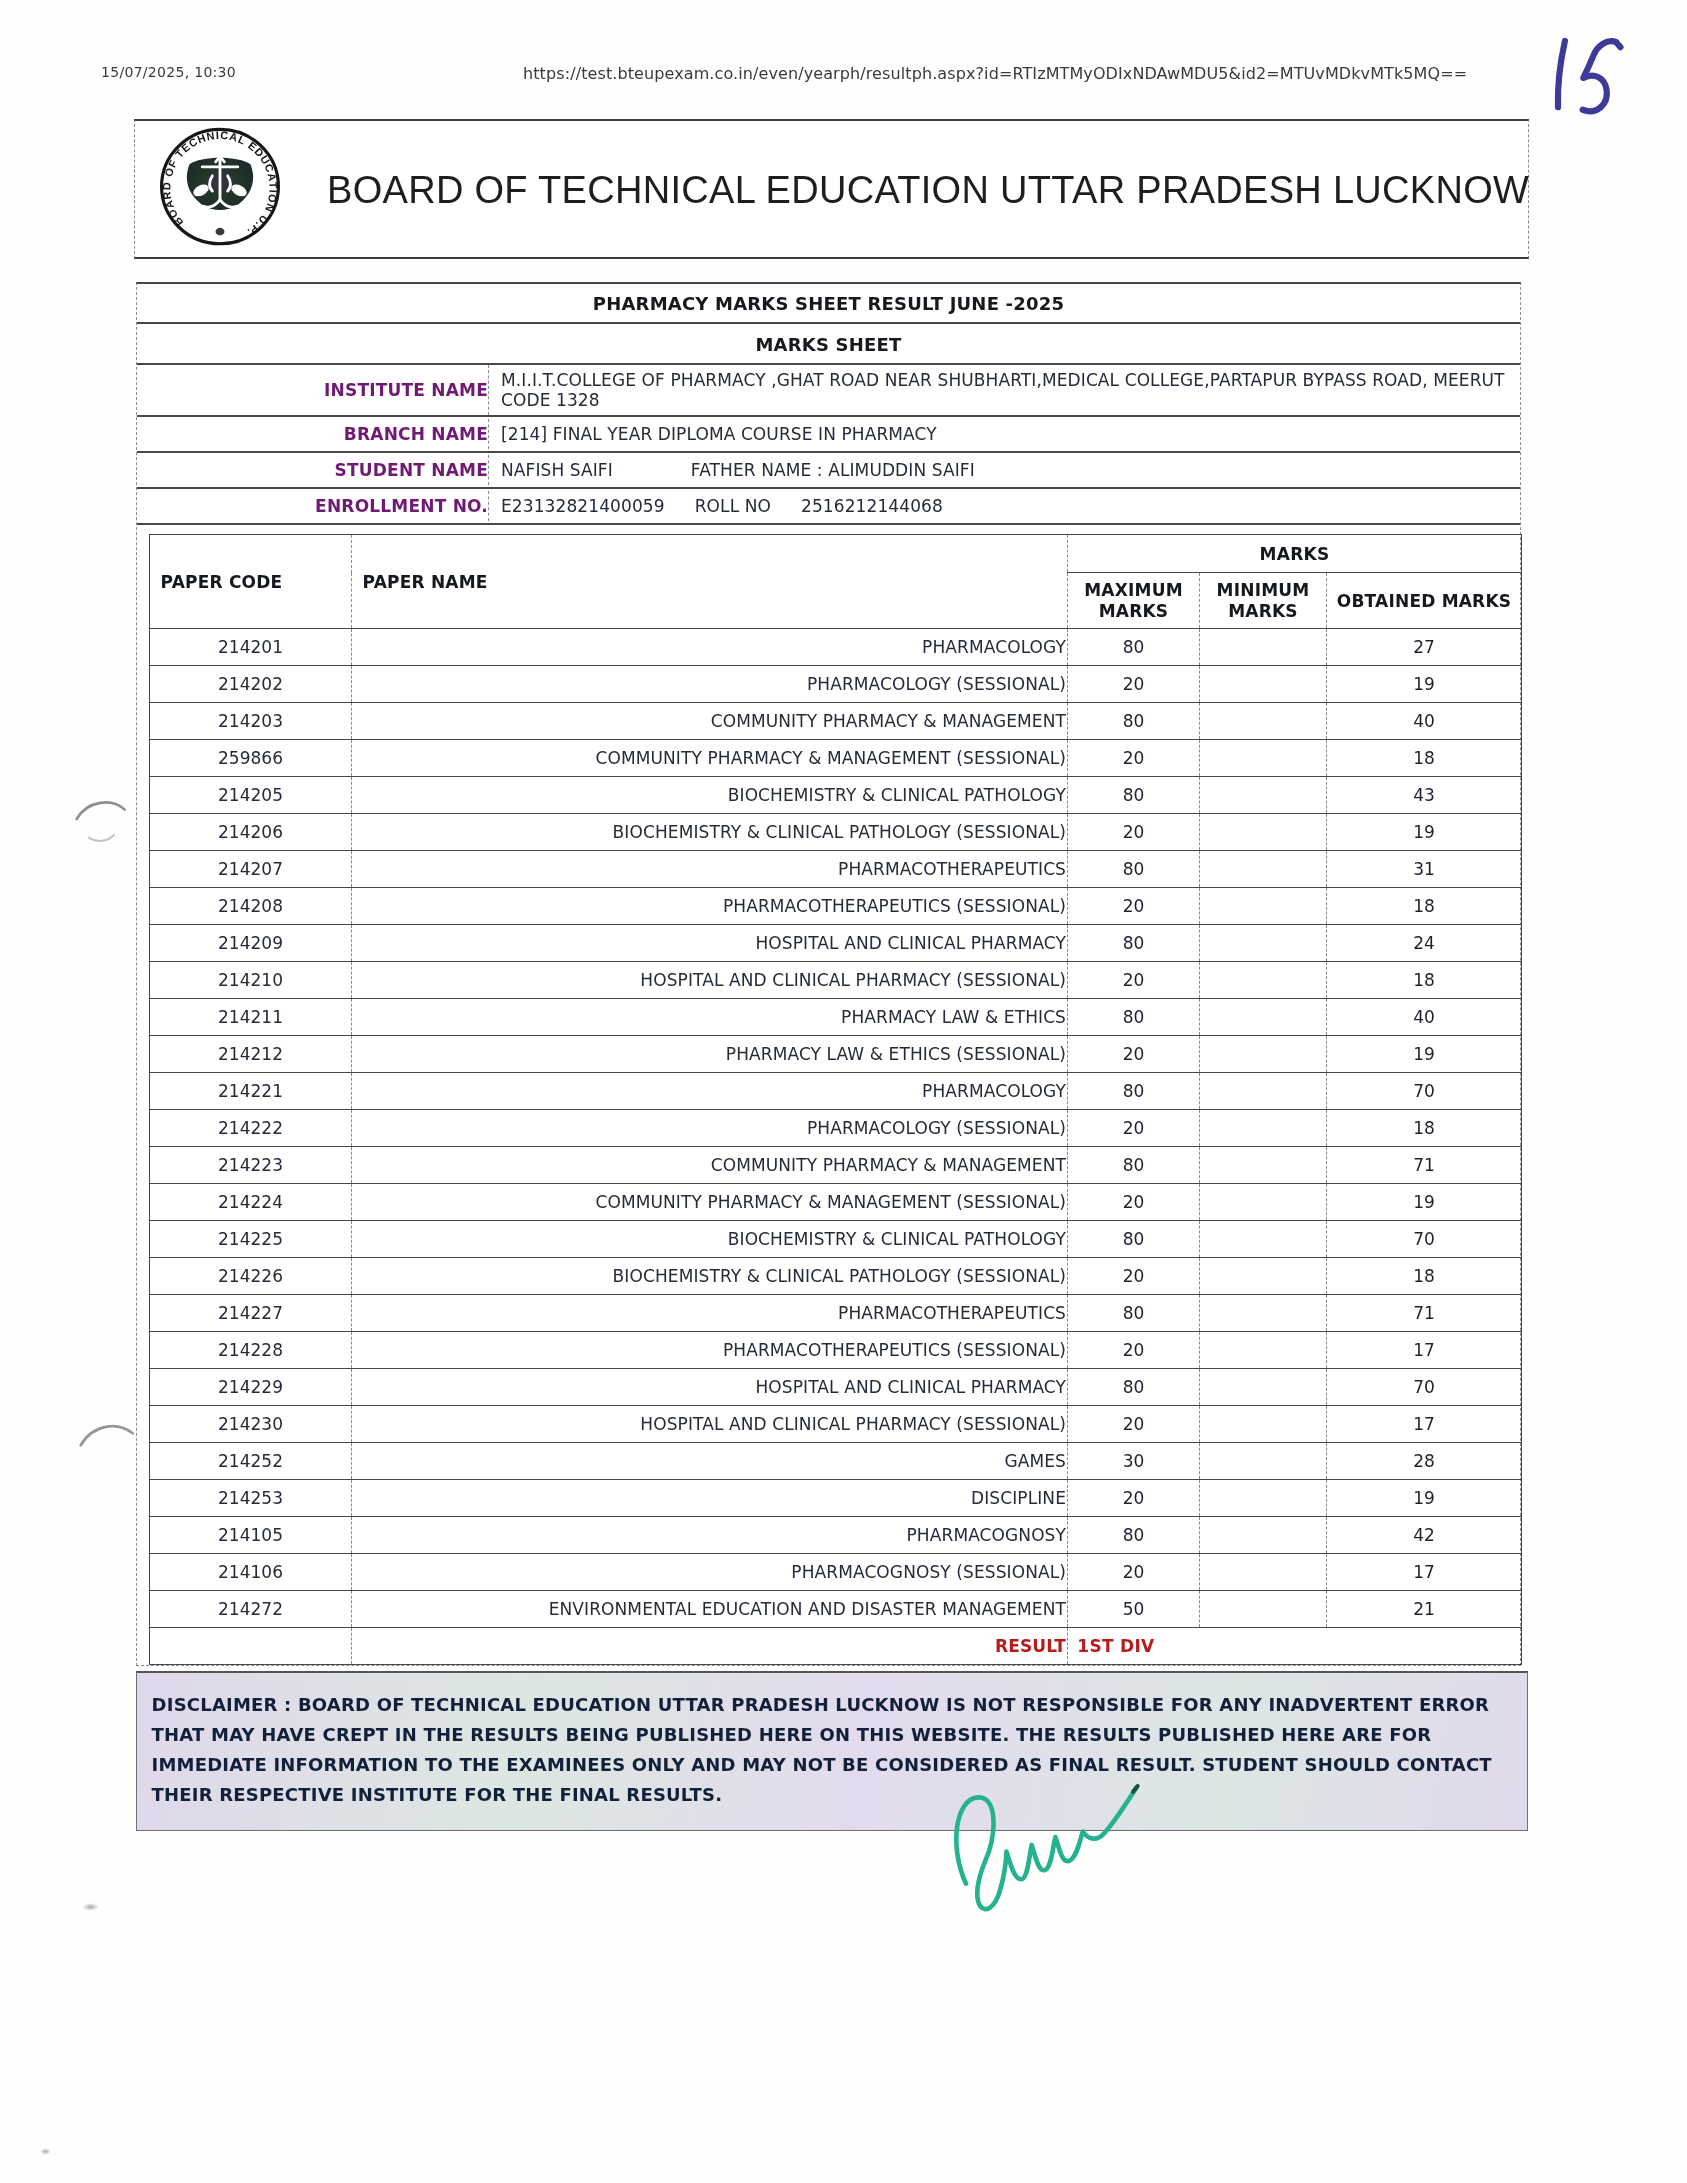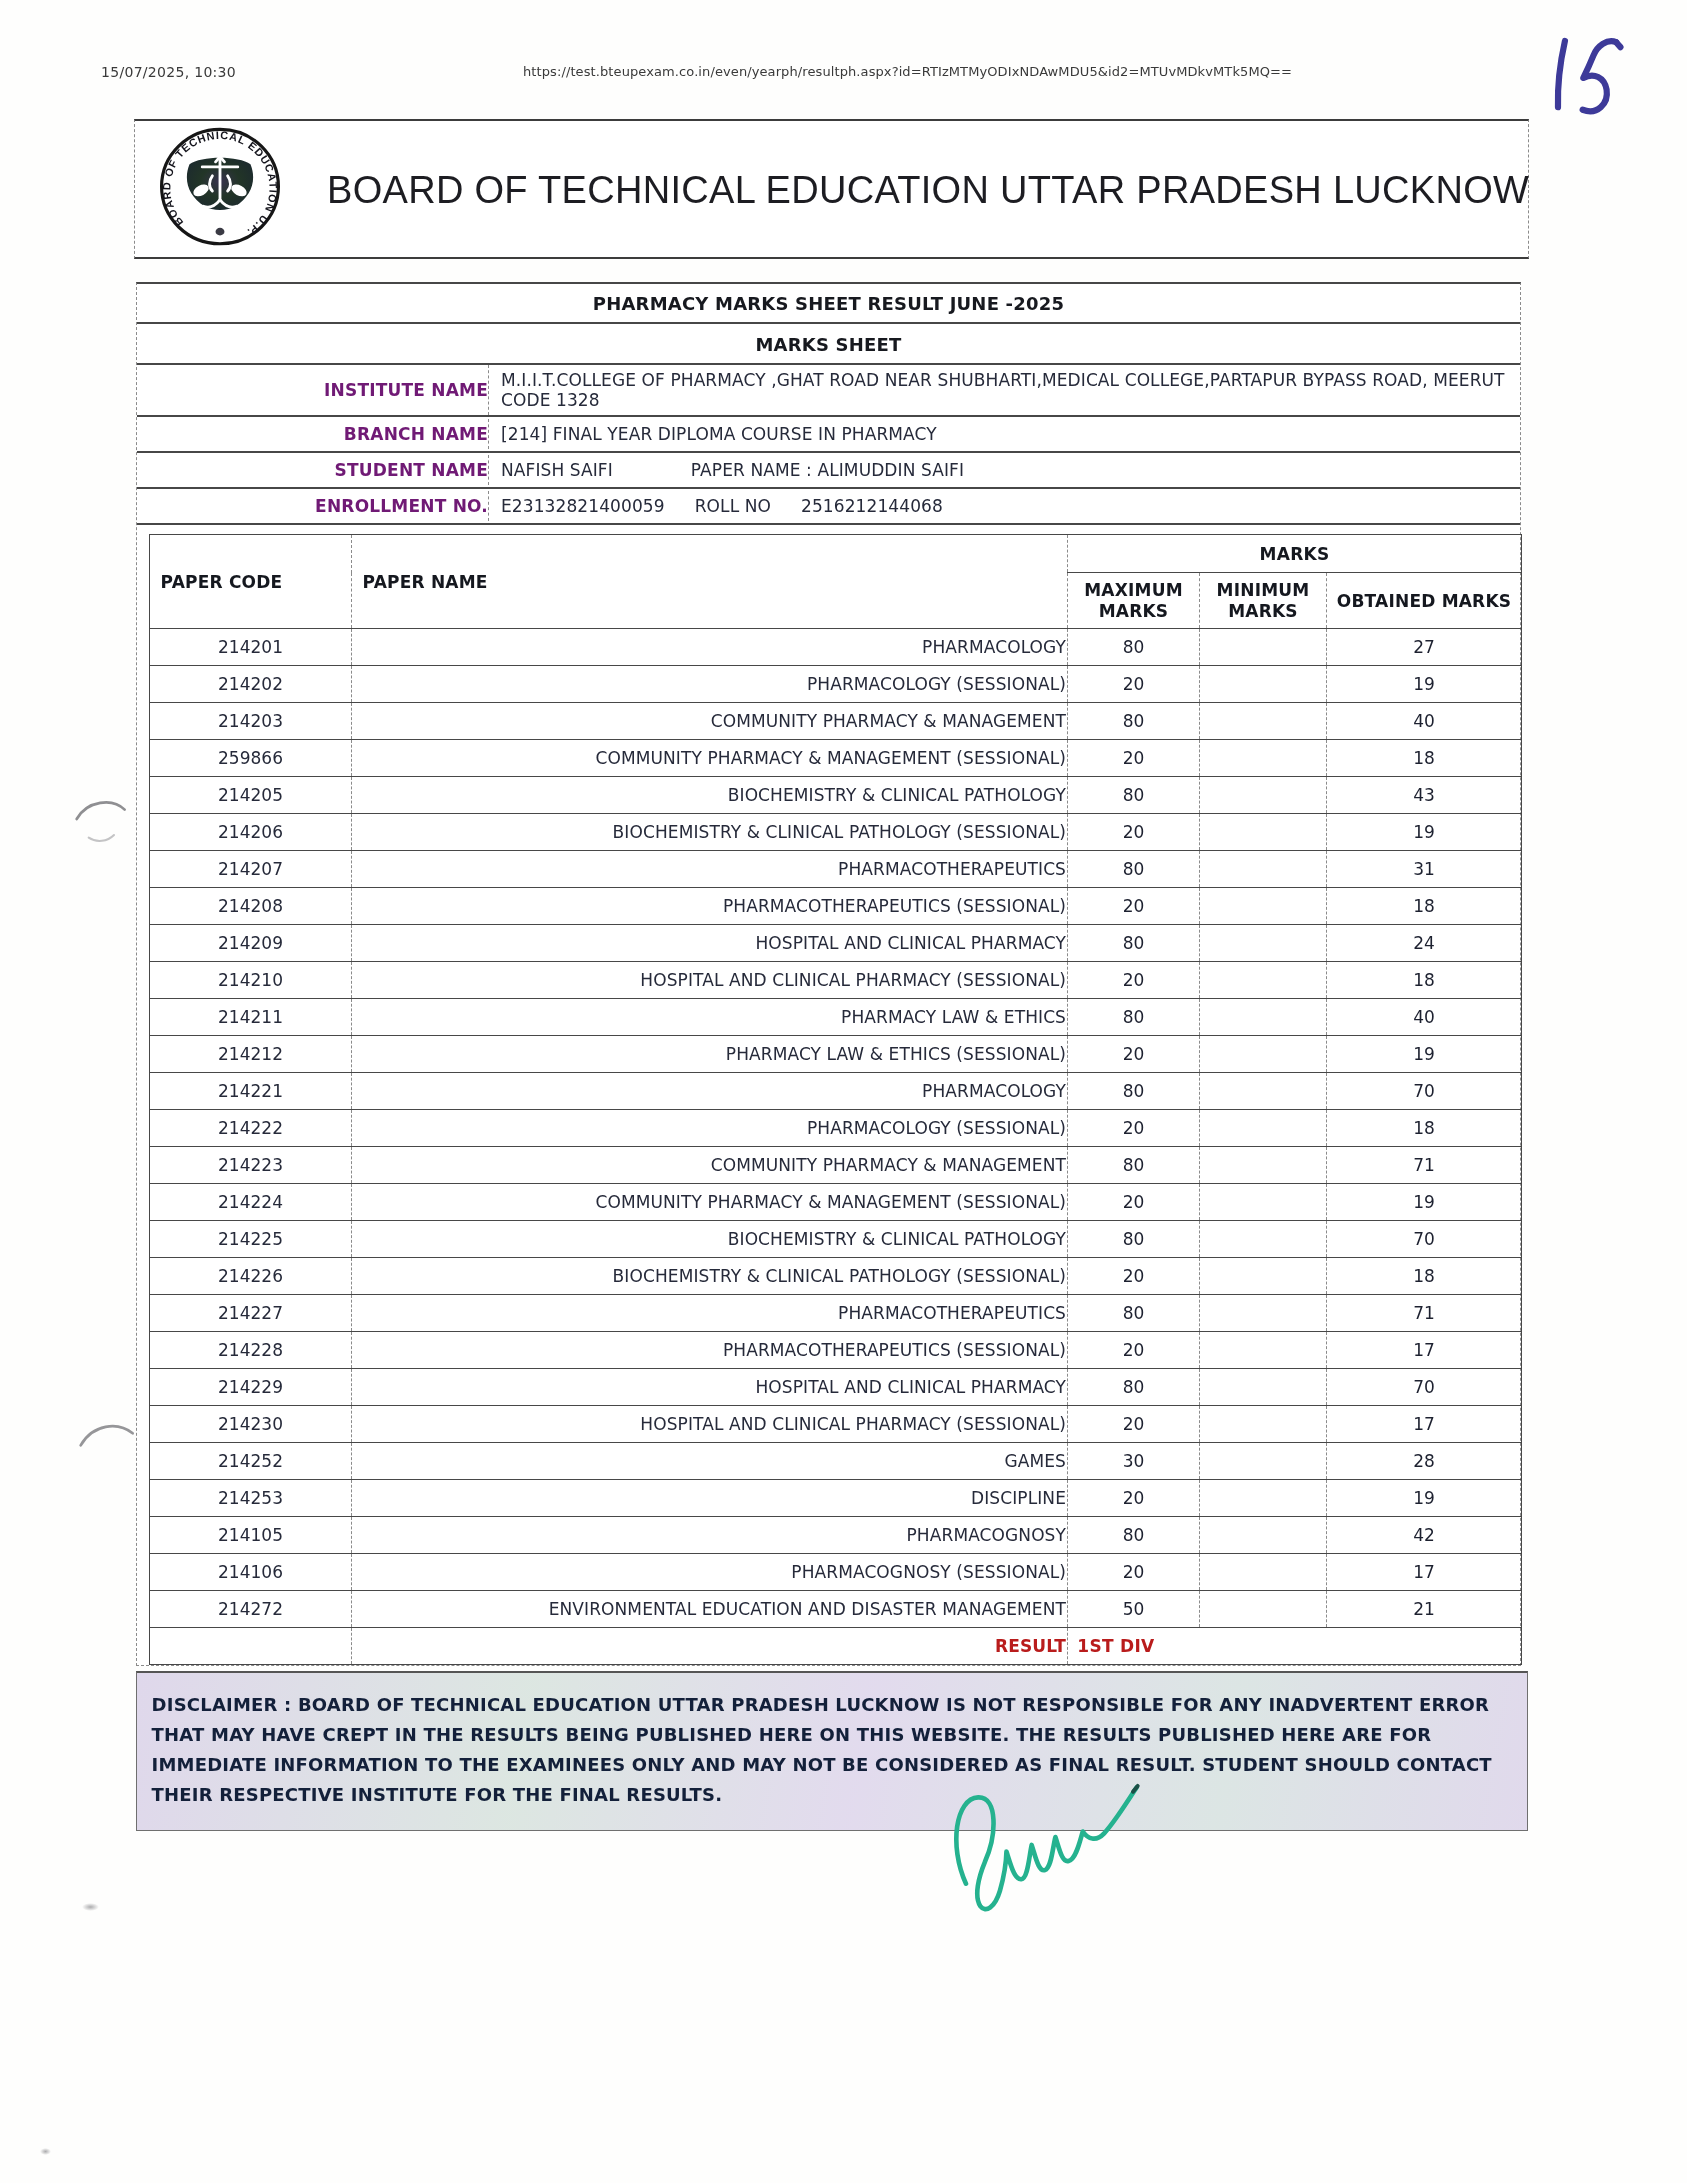--- a/index.html
+++ b/index.html
@@ -2,21 +2,21 @@
 <html style="font-size:10.6px"><head>
 <meta charset="utf-8">
 <style>
   html,body{margin:0;padding:0;background:#ffffff;}
   #page{
     position:relative;width:1687px;height:2183px;background:#fefefd;
     font-family:"DejaVu Sans",sans-serif;color:#23262e;overflow:hidden;
   }
   
   .print-date{position:absolute;left:101px;top:64px;font-size:14px;color:#3a3a3a;letter-spacing:0.3px;}
-  .print-url{position:absolute;left:523px;top:64px;width:794px;font-size:13px;color:#3a3a3a;letter-spacing:0.1px;white-space:nowrap;}
+  .print-url{position:absolute;left:523px;top:64px;width:794px;font-size:16px;color:#3a3a3a;letter-spacing:0.1px;white-space:nowrap;}
   .hand15{position:absolute;left:1542px;top:30px;width:86px;height:93px;transform:rotate(4deg);}
 
   
   .header-box{
     position:absolute;left:134px;top:119px;width:1393px;height:136px;
     border:2px solid #3c3c3c;border-left:1.3px dashed #8b8b8b;border-right:1.3px dashed #8b8b8b;
     background:#fff;
   }
   .logo{position:absolute;left:18.5px;top:4px;width:132px;height:127px;}
   .board-title{
@@ -133,21 +133,21 @@
         <div class="info-row institute">
           <div class="info-label">INSTITUTE NAME</div>
           <div class="info-value"><span class="part">M.I.I.T.COLLEGE OF PHARMACY ,GHAT ROAD NEAR SHUBHARTI,MEDICAL COLLEGE,PARTAPUR BYPASS ROAD, MEERUT  CODE 1328</span></div>
         </div>
         <div class="info-row branch">
           <div class="info-label">BRANCH NAME</div>
           <div class="info-value"><span class="part">[214] FINAL YEAR DIPLOMA COURSE IN PHARMACY</span></div>
         </div>
         <div class="info-row student">
           <div class="info-label">STUDENT NAME</div>
-          <div class="info-value"><span class="part">NAFISH SAIFI</span><span class="part">PAPER NAME : ALIMUDDIN SAIFI</span></div>
+          <div class="info-value"><span class="part">NAFISH SAIFI</span><span class="part">FATHER NAME : ALIMUDDIN SAIFI</span></div>
         </div>
         <div class="info-row enrollment">
           <div class="info-label">ENROLLMENT NO.</div>
           <div class="info-value"><span class="part">E23132821400059</span><span class="part">ROLL NO</span><span class="part">2516212144068</span></div>
         </div>
       </div>
 
     <table class="marks">
       <colgroup>
         <col class="c-code">

